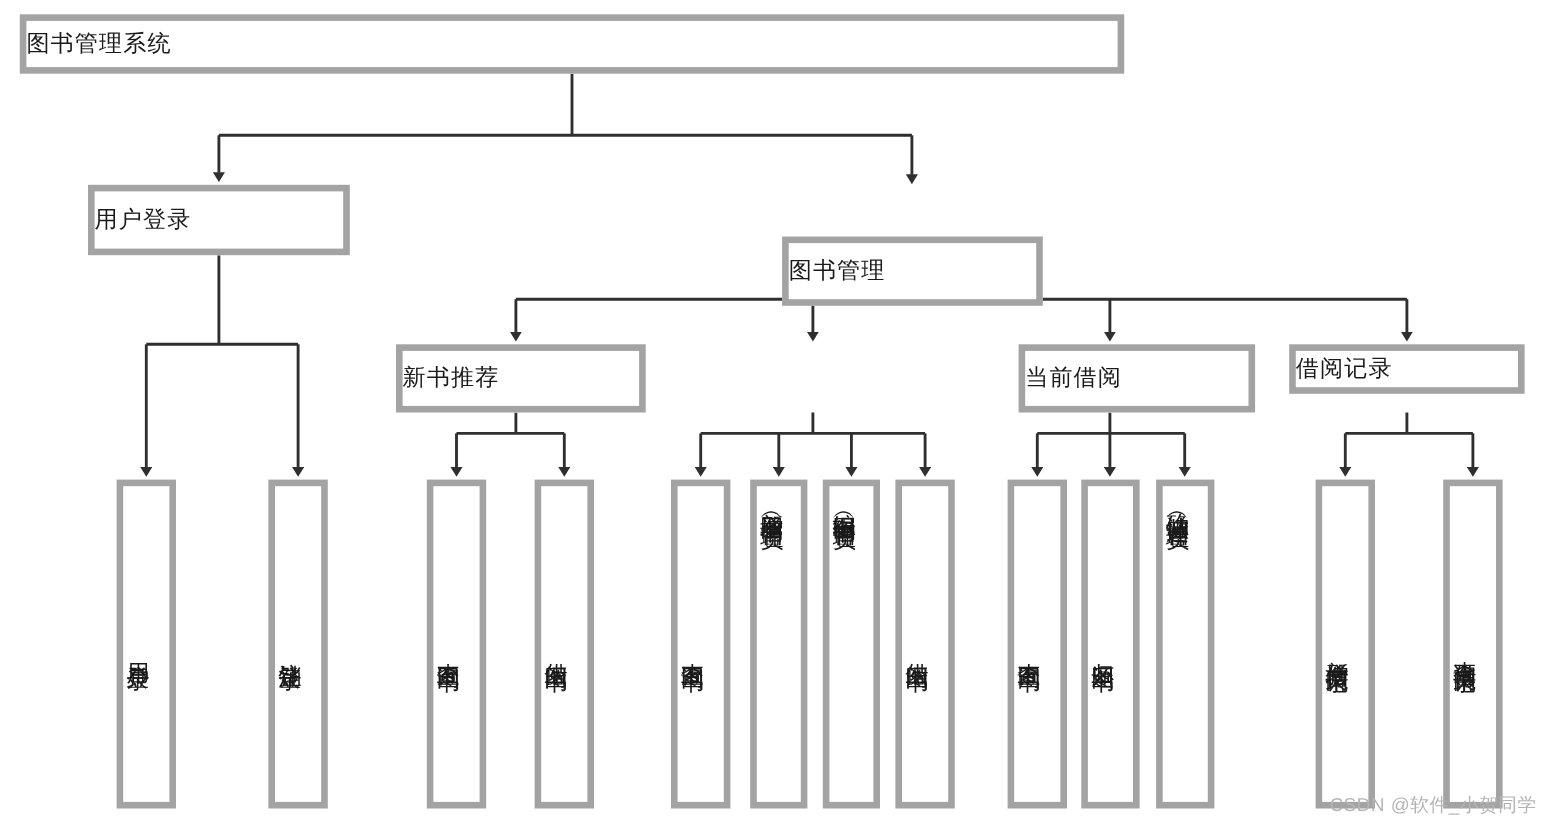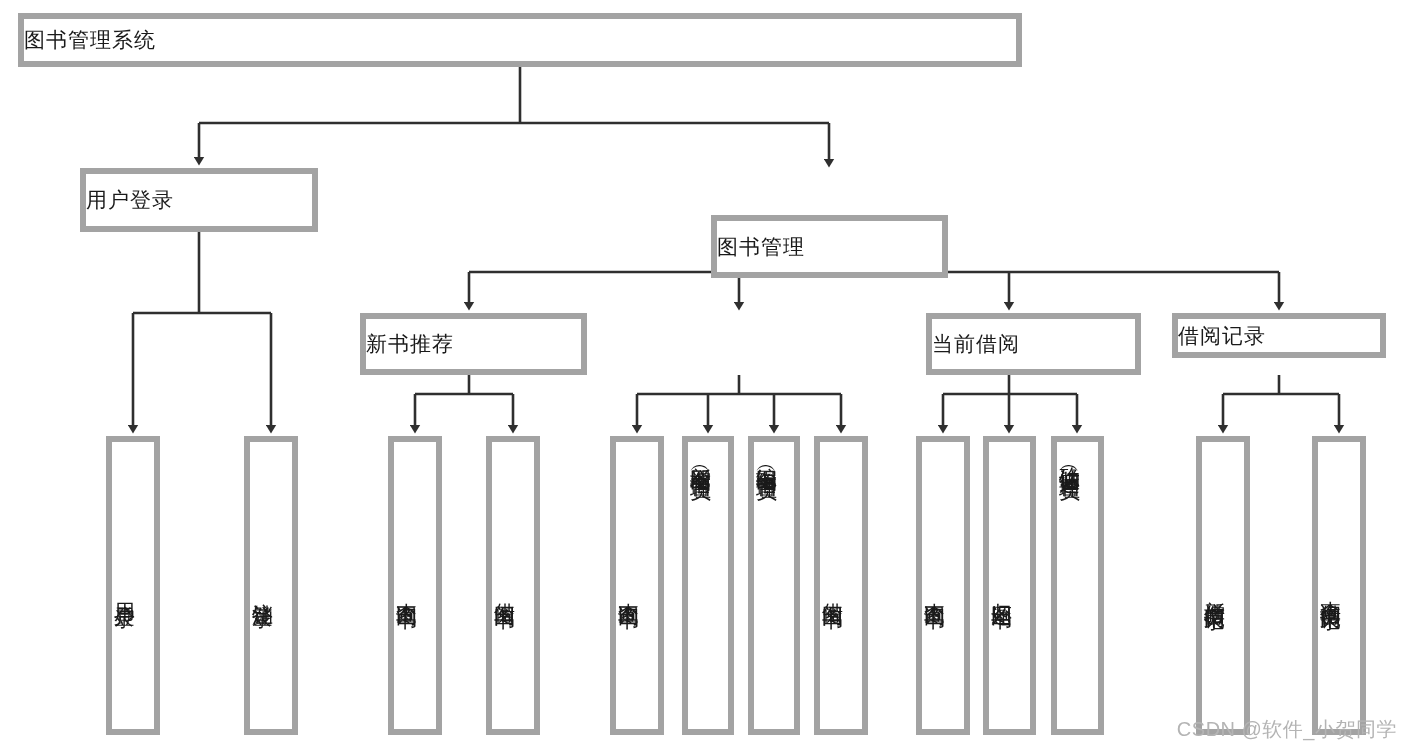--- a/index.html
+++ b/index.html
@@ -54,21 +54,21 @@
     letter-spacing: 2px;
     white-space: nowrap;
   }
   .node.vertical.centered {
     align-items: center;
   }
   .watermark {
     position: absolute;
     right: 8px;
     bottom: 4px;
-    font-size: 20px;
+    font-size: 17px;
     color: #b4b4b4;
     white-space: nowrap;
     letter-spacing: 0.5px;
     pointer-events: none;
   }
 </style>
 </head>
 <body>
 
 <div id="diagram-root">

